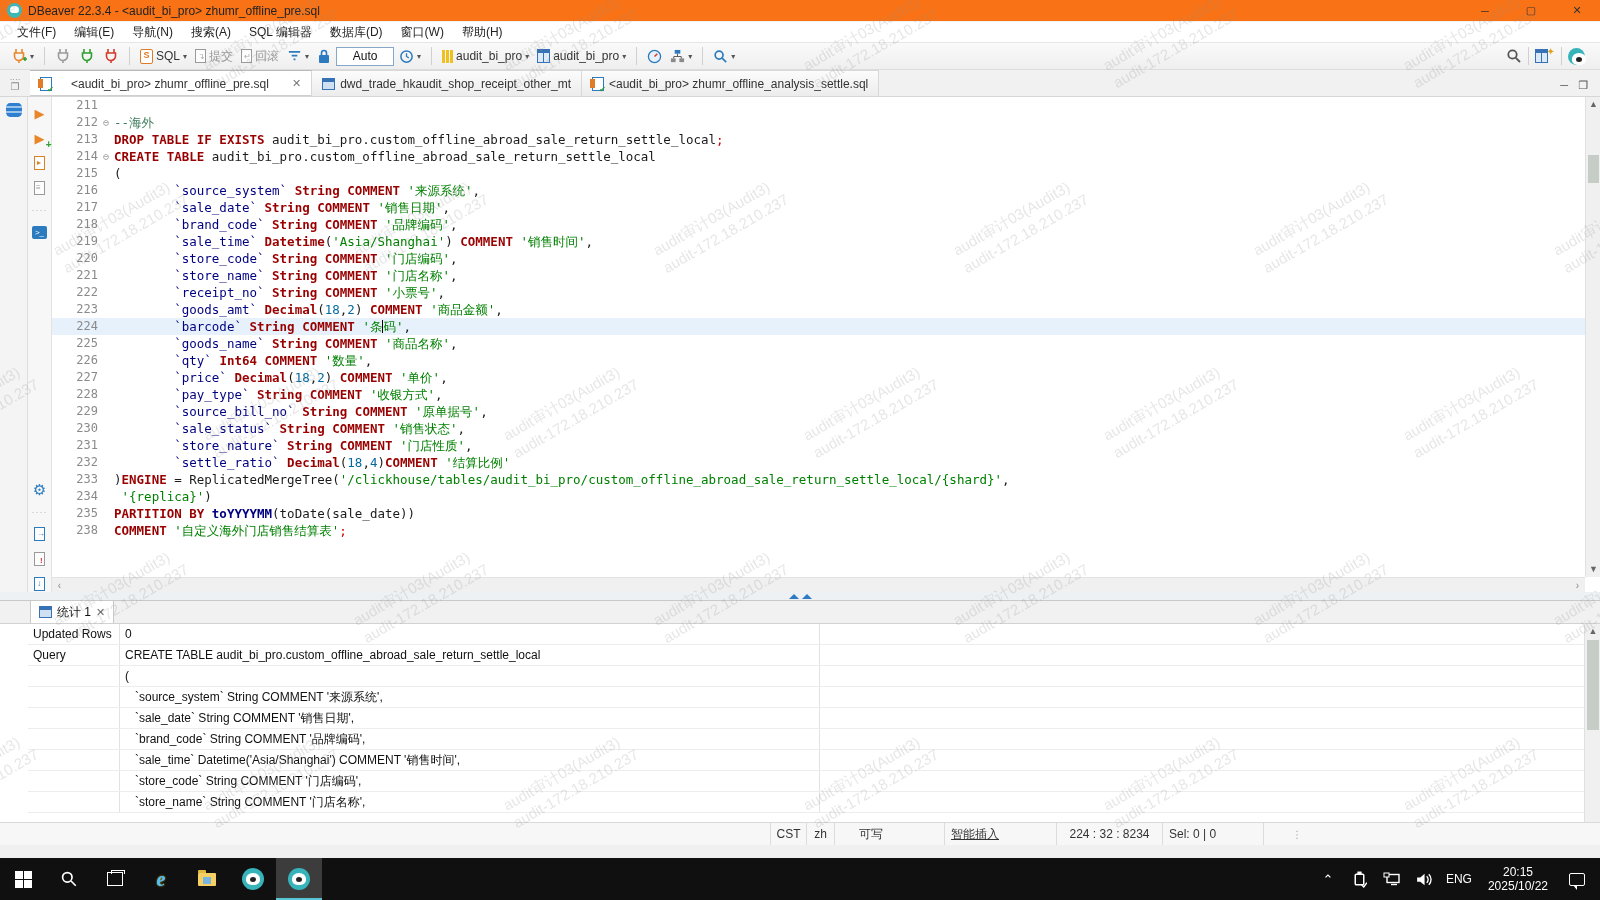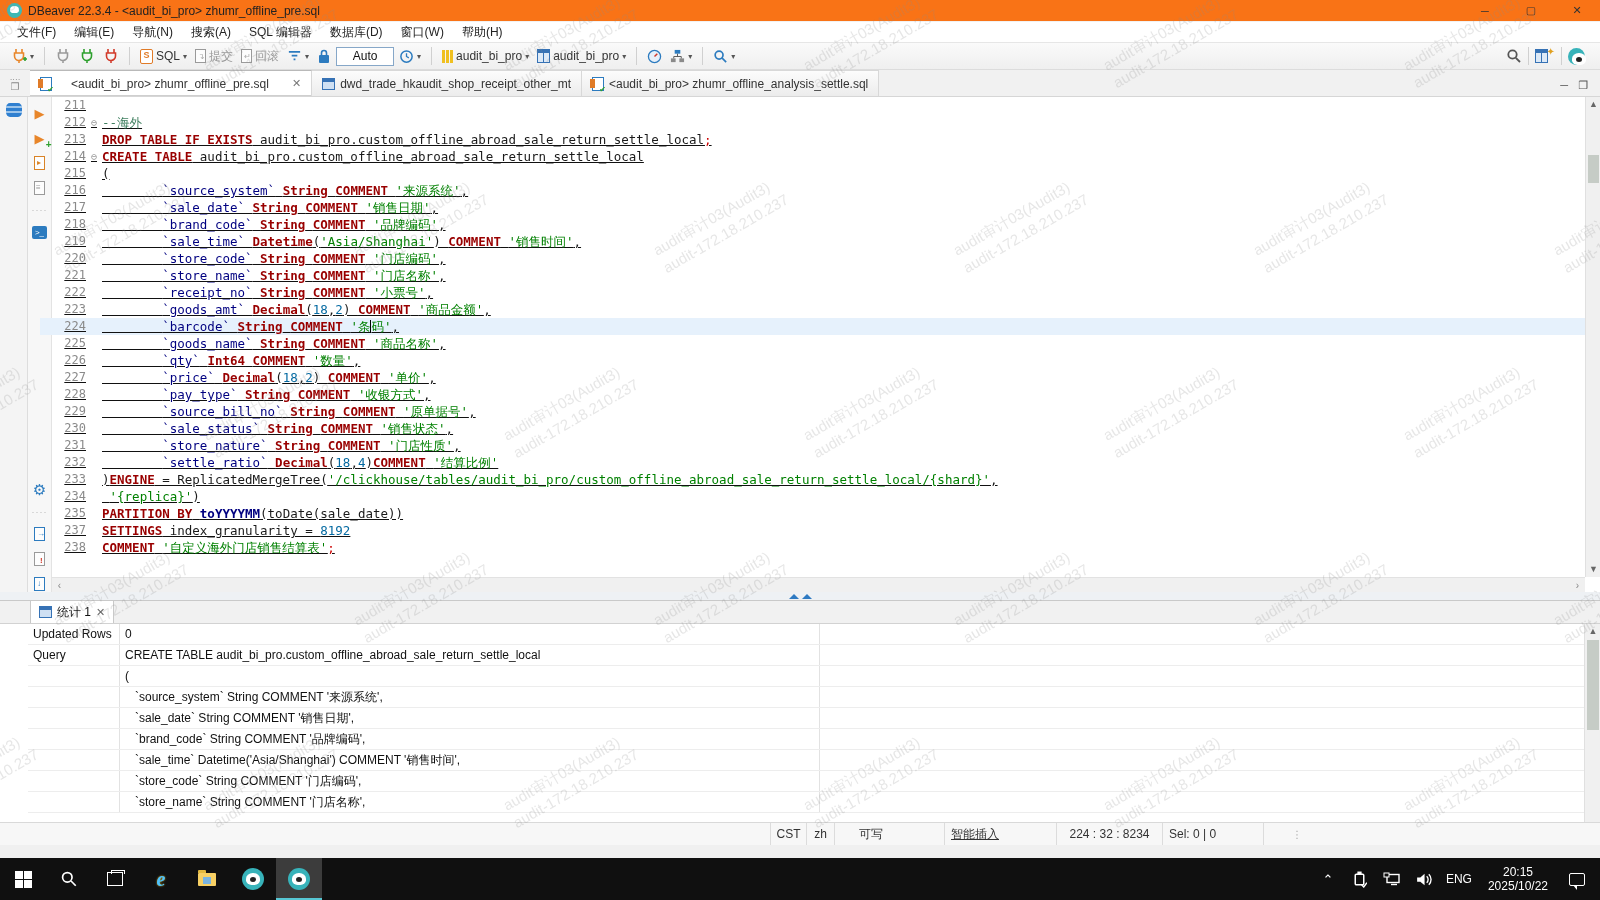--- a/index.html
+++ b/index.html
@@ -59,21 +59,21 @@
   .dbcyl::before{content:""; position:absolute; left:0; top:3px; right:0; height:2px; background:#9cc4ea;}
   .dbcyl::after{content:""; position:absolute; left:0; top:8px; right:0; height:2px; background:#9cc4ea;}
   .ltoolbar { position:absolute; left:28px; top:0; width:24px; height:495px; background:#f7f7f7; border-right:1px solid #e3e3e3; display:flex; flex-direction:column; align-items:center; padding-top:8px; gap:9px; }
   .lt-ic { width:16px; height:16px; display:flex; align-items:center; justify-content:center; font-size:12px; }
   .play { color:#e8862a; font-size:13px; }
   .playplus { position:relative; color:#e8862a; font-size:13px; }
   .playplus::after{ content:"+"; position:absolute; right:-4px; bottom:-4px; color:#2ea02e; font-size:10px; font-weight:bold; }
   .term { width:15px; height:13px; background:#2c7bbf; color:#fff; font-size:8px; line-height:13px; text-align:center; border-radius:2px; }
   .gear { color:#2c7bbf; font-size:15px; }
   .lt-dots { color:#b5b5b5; font-size:9px; letter-spacing:1px; }
-  .editor { position:absolute; left:40px; top:0; right:15px; height:480px; overflow:hidden;text-decoration:underline; }
+  .editor { position:absolute; left:52px; top:0; right:15px; height:480px; overflow:hidden; }
   .codeline { position:relative; height:17px; line-height:17px; white-space:pre; font-family:"DejaVu Sans Mono", monospace; font-size:12.5px; display:flex; }
   .codeline.current { background:#e6f1fc; }
   .lnum { width:46px; text-align:right; color:#8a8a8a; font-family:"DejaVu Sans Mono", monospace; font-size:12px; flex:0 0 46px; }
   .fold { width:16px; flex:0 0 16px; text-align:center; color:#9a9a9a; font-size:10px; }
   .ltext { flex:1; }
   .tk-kw { color:#990000; font-weight:bold; }
   .tk-str { color:#008000; }
   .tk-num { color:#0369a1; }
   .tk-id { color:#000080; }
   .tk-cm { color:#3f7f5f; }
@@ -381,21 +381,20 @@
       <div class="codeline"><span class="lnum">226</span><span class="fold"></span><span class="ltext"><span class="tk-pl">        </span><span class="tk-id">`qty`</span><span class="tk-pl"> </span><span class="tk-kw">Int64</span><span class="tk-pl"> </span><span class="tk-kw">COMMENT</span><span class="tk-pl"> </span><span class="tk-str">'数量'</span><span class="tk-pl">,</span></span></div>
       <div class="codeline"><span class="lnum">227</span><span class="fold"></span><span class="ltext"><span class="tk-pl">        </span><span class="tk-id">`price`</span><span class="tk-pl"> </span><span class="tk-kw">Decimal</span><span class="tk-pl">(</span><span class="tk-num">18</span><span class="tk-pl">,</span><span class="tk-num">2</span><span class="tk-pl">) </span><span class="tk-kw">COMMENT</span><span class="tk-pl"> </span><span class="tk-str">'单价'</span><span class="tk-pl">,</span></span></div>
       <div class="codeline"><span class="lnum">228</span><span class="fold"></span><span class="ltext"><span class="tk-pl">        </span><span class="tk-id">`pay_type`</span><span class="tk-pl"> </span><span class="tk-kw">String</span><span class="tk-pl"> </span><span class="tk-kw">COMMENT</span><span class="tk-pl"> </span><span class="tk-str">'收银方式'</span><span class="tk-pl">,</span></span></div>
       <div class="codeline"><span class="lnum">229</span><span class="fold"></span><span class="ltext"><span class="tk-pl">        </span><span class="tk-id">`source_bill_no`</span><span class="tk-pl"> </span><span class="tk-kw">String</span><span class="tk-pl"> </span><span class="tk-kw">COMMENT</span><span class="tk-pl"> </span><span class="tk-str">'原单据号'</span><span class="tk-pl">,</span></span></div>
       <div class="codeline"><span class="lnum">230</span><span class="fold"></span><span class="ltext"><span class="tk-pl">        </span><span class="tk-id">`sale_status`</span><span class="tk-pl"> </span><span class="tk-kw">String</span><span class="tk-pl"> </span><span class="tk-kw">COMMENT</span><span class="tk-pl"> </span><span class="tk-str">'销售状态'</span><span class="tk-pl">,</span></span></div>
       <div class="codeline"><span class="lnum">231</span><span class="fold"></span><span class="ltext"><span class="tk-pl">        </span><span class="tk-id">`store_nature`</span><span class="tk-pl"> </span><span class="tk-kw">String</span><span class="tk-pl"> </span><span class="tk-kw">COMMENT</span><span class="tk-pl"> </span><span class="tk-str">'门店性质'</span><span class="tk-pl">,</span></span></div>
       <div class="codeline"><span class="lnum">232</span><span class="fold"></span><span class="ltext"><span class="tk-pl">        </span><span class="tk-id">`settle_ratio`</span><span class="tk-pl"> </span><span class="tk-kw">Decimal</span><span class="tk-pl">(</span><span class="tk-num">18</span><span class="tk-pl">,</span><span class="tk-num">4</span><span class="tk-pl">)</span><span class="tk-kw">COMMENT</span><span class="tk-pl"> </span><span class="tk-str">'结算比例'</span></span></div>
       <div class="codeline"><span class="lnum">233</span><span class="fold"></span><span class="ltext"><span class="tk-pl">)</span><span class="tk-kw">ENGINE</span><span class="tk-pl"> = ReplicatedMergeTree(</span><span class="tk-str">'/clickhouse/tables/audit_bi_pro/custom_offline_abroad_sale_return_settle_local/{shard}'</span><span class="tk-pl">,</span></span></div>
       <div class="codeline"><span class="lnum">234</span><span class="fold"></span><span class="ltext"><span class="tk-pl"> </span><span class="tk-str">'{replica}'</span><span class="tk-pl">)</span></span></div>
       <div class="codeline"><span class="lnum">235</span><span class="fold"></span><span class="ltext"><span class="tk-kw">PARTITION BY</span><span class="tk-pl"> </span><span class="tk-fn">toYYYYMM</span><span class="tk-pl">(toDate(sale_date))</span></span></div>
-      <div class="codeline"><span class="lnum">237</span><span class="fold"></span><span class="ltext"><span class="tk-kw">SETTINGS</span><span class="tk-pl"> index_granularity = </span><span class="tk-num">8192</span></span></div>
       <div class="codeline"><span class="lnum">238</span><span class="fold"></span><span class="ltext"><span class="tk-kw">COMMENT</span><span class="tk-pl"> </span><span class="tk-str">'自定义海外门店销售结算表'</span><span class="tk-dl">;</span></span></div>
     </div>
   <div class="hscroll">
     <span class="arr" style="left:0">‹</span>
     <span class="arr" style="right:0">›</span>
   </div>
   <div class="vscroll">
     <span class="arr" style="top:0">▲</span>
     <span class="thumb" style="top:58px;height:28px;"></span>
     <span class="arr" style="bottom:0">▼</span>

